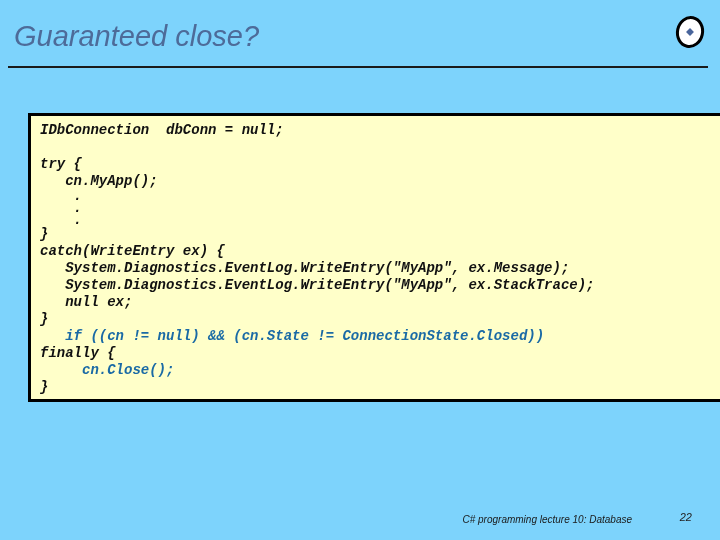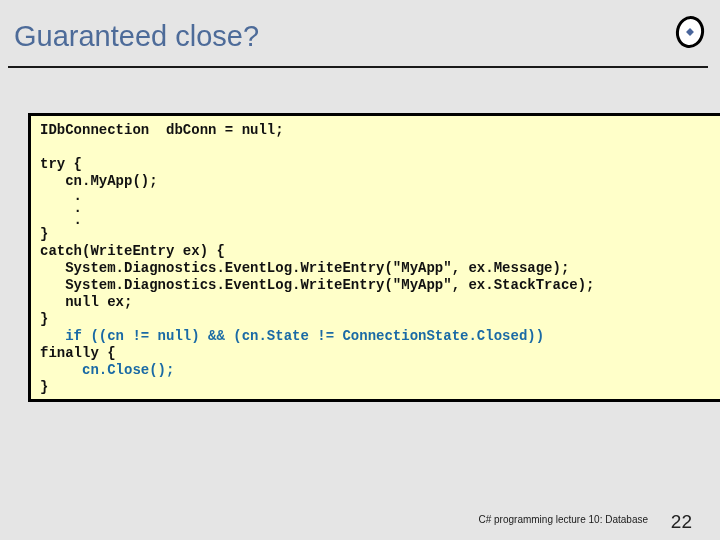--- a/index.html
+++ b/index.html
@@ -1,20 +1,20 @@
 <!DOCTYPE html>
 <html style="--title: #4d6b99; --rule: #1a1a1a; --code_default: #111111; --code_highlight: #1a6aa5; --code_box_bg: #ffffc9; --code_box_border: #000000; --logo_diamond: #49659b;"><head>
 <meta charset="utf-8">
 <style>
   html,body{margin:0;padding:0;}
   body{
     width:720px;height:540px;background:#ffffff;position:relative;overflow:hidden;
     font-family:"Liberation Sans",sans-serif;
   }
-  .slide{position:absolute;inset:0;background:#e5e5e5;}
+  .slide{position:absolute;inset:0;background:#7dd3fc;font-style:italic;}
 
   .title{
     position:absolute;left:14px;top:20px;margin:0;
     font-size:29px;font-weight:normal;letter-spacing:0px;
     color:var(--title,#4d6b99);
   }
   .logo{position:absolute;right:12px;top:12px;width:36px;height:40px;}
   .rule{
     position:absolute;left:8px;top:66px;width:700px;height:2px;
     background:var(--rule,#1a1a1a);
@@ -30,26 +30,26 @@
   }
   .code-line{
     font-family:"Liberation Mono","DejaVu Sans Mono",monospace;
     font-weight:bold;font-size:14px;line-height:17px;
     white-space:pre;color:var(--code_default,#111111);
   }
   .code-line.hl{color:var(--code_highlight,#1a6aa5);}
   .code-line.tight{line-height:12px;}
 
   .footer-text{
-    position:absolute;top:514px;right:72px;
+    position:absolute;top:514px;right:88px;
     font-size:10px;color:#1a1a1a;
   }
   .page-number{
     position:absolute;top:511px;right:28px;
-    font-size:19px;color:#222222;
+    font-size:11px;color:#222222;
   }
 </style>
 </head>
 <body>
 
 <div class="slide">
 
   <h1 class="title">Guaranteed close?</h1>
 
   <svg class="logo" viewBox="0 0 36 40" xmlns="http://www.w3.org/2000/svg">

